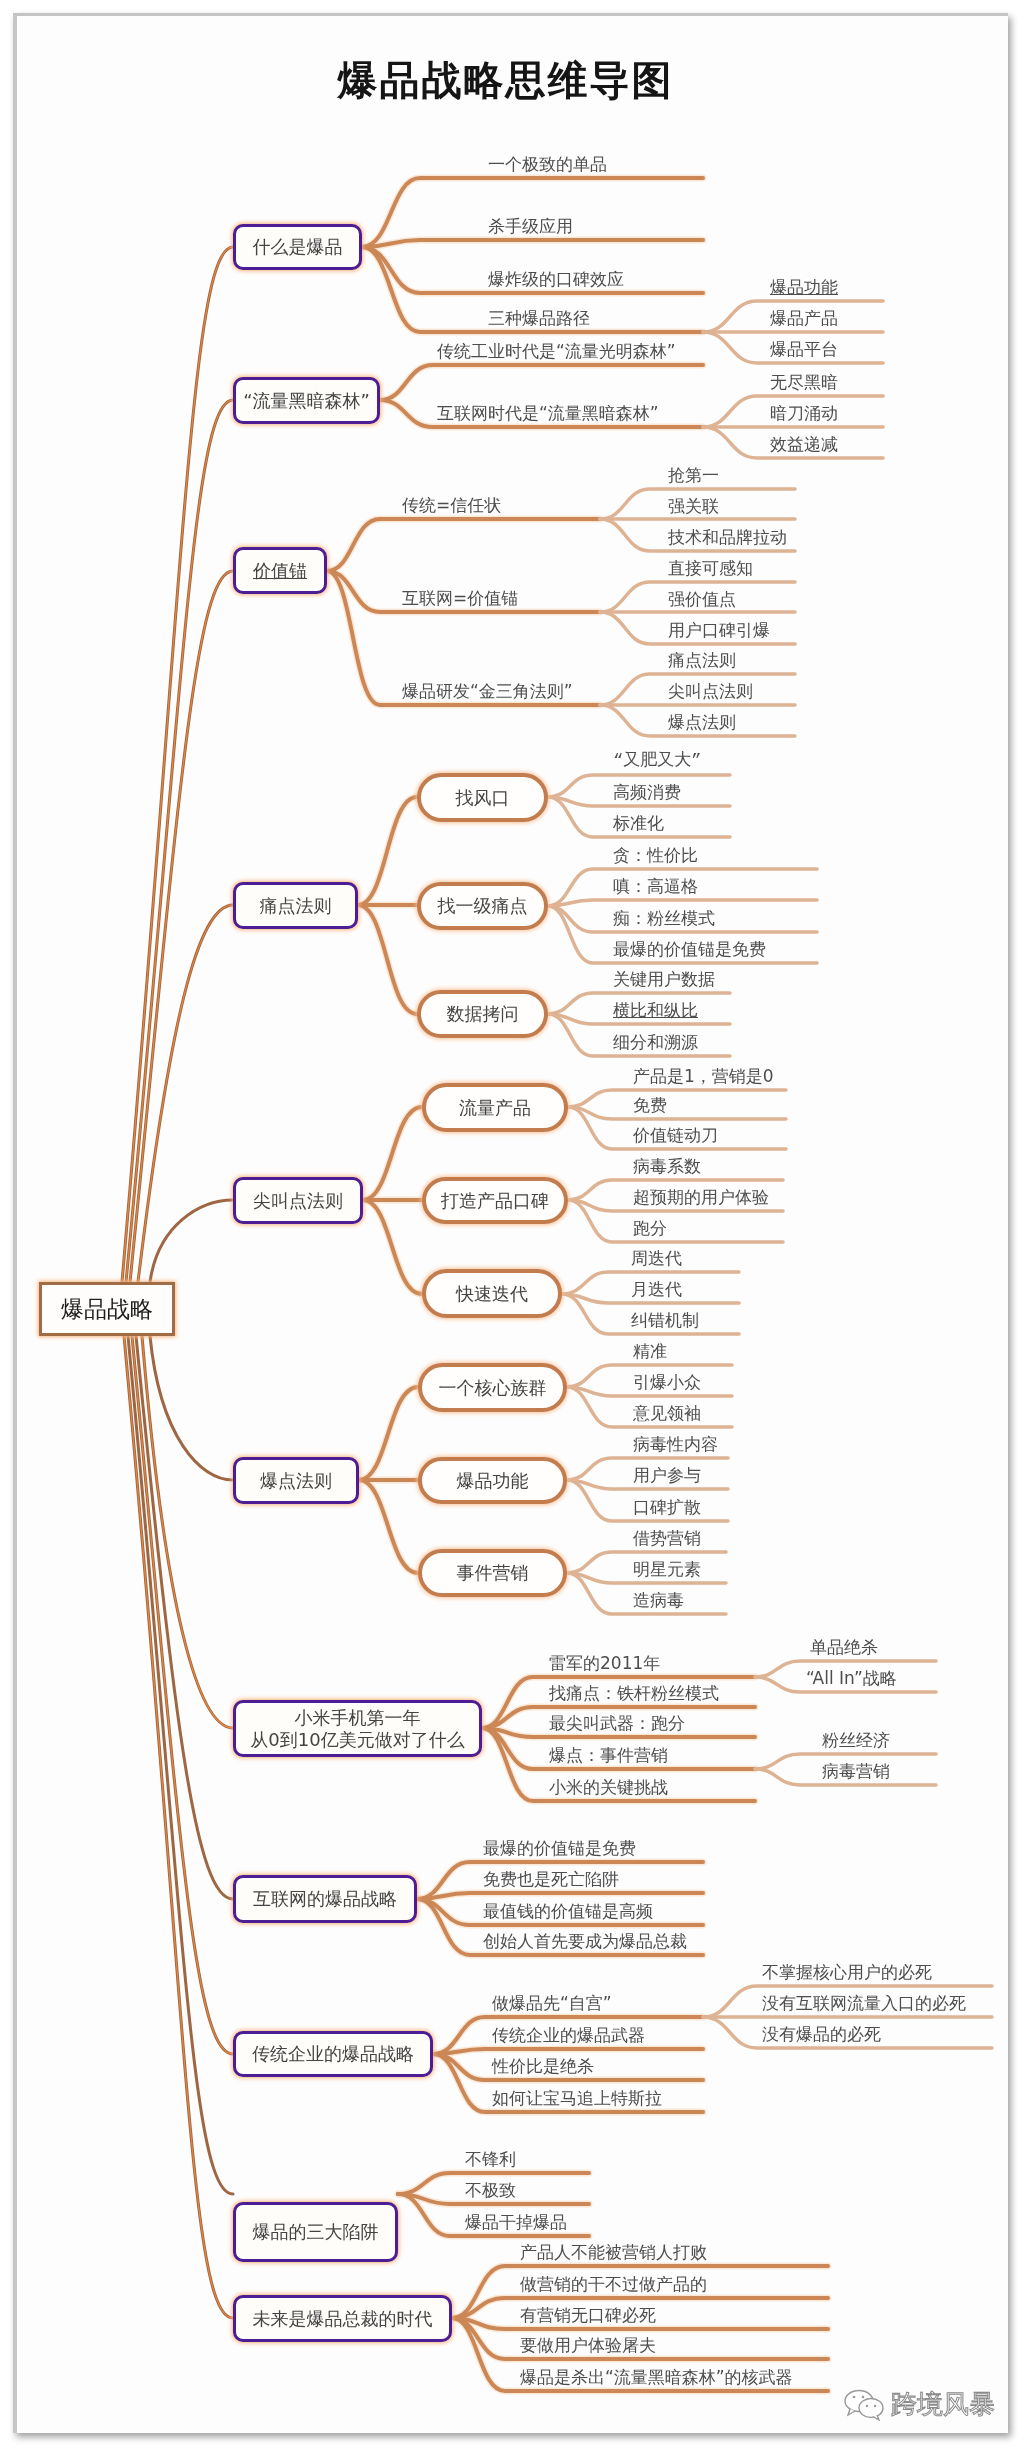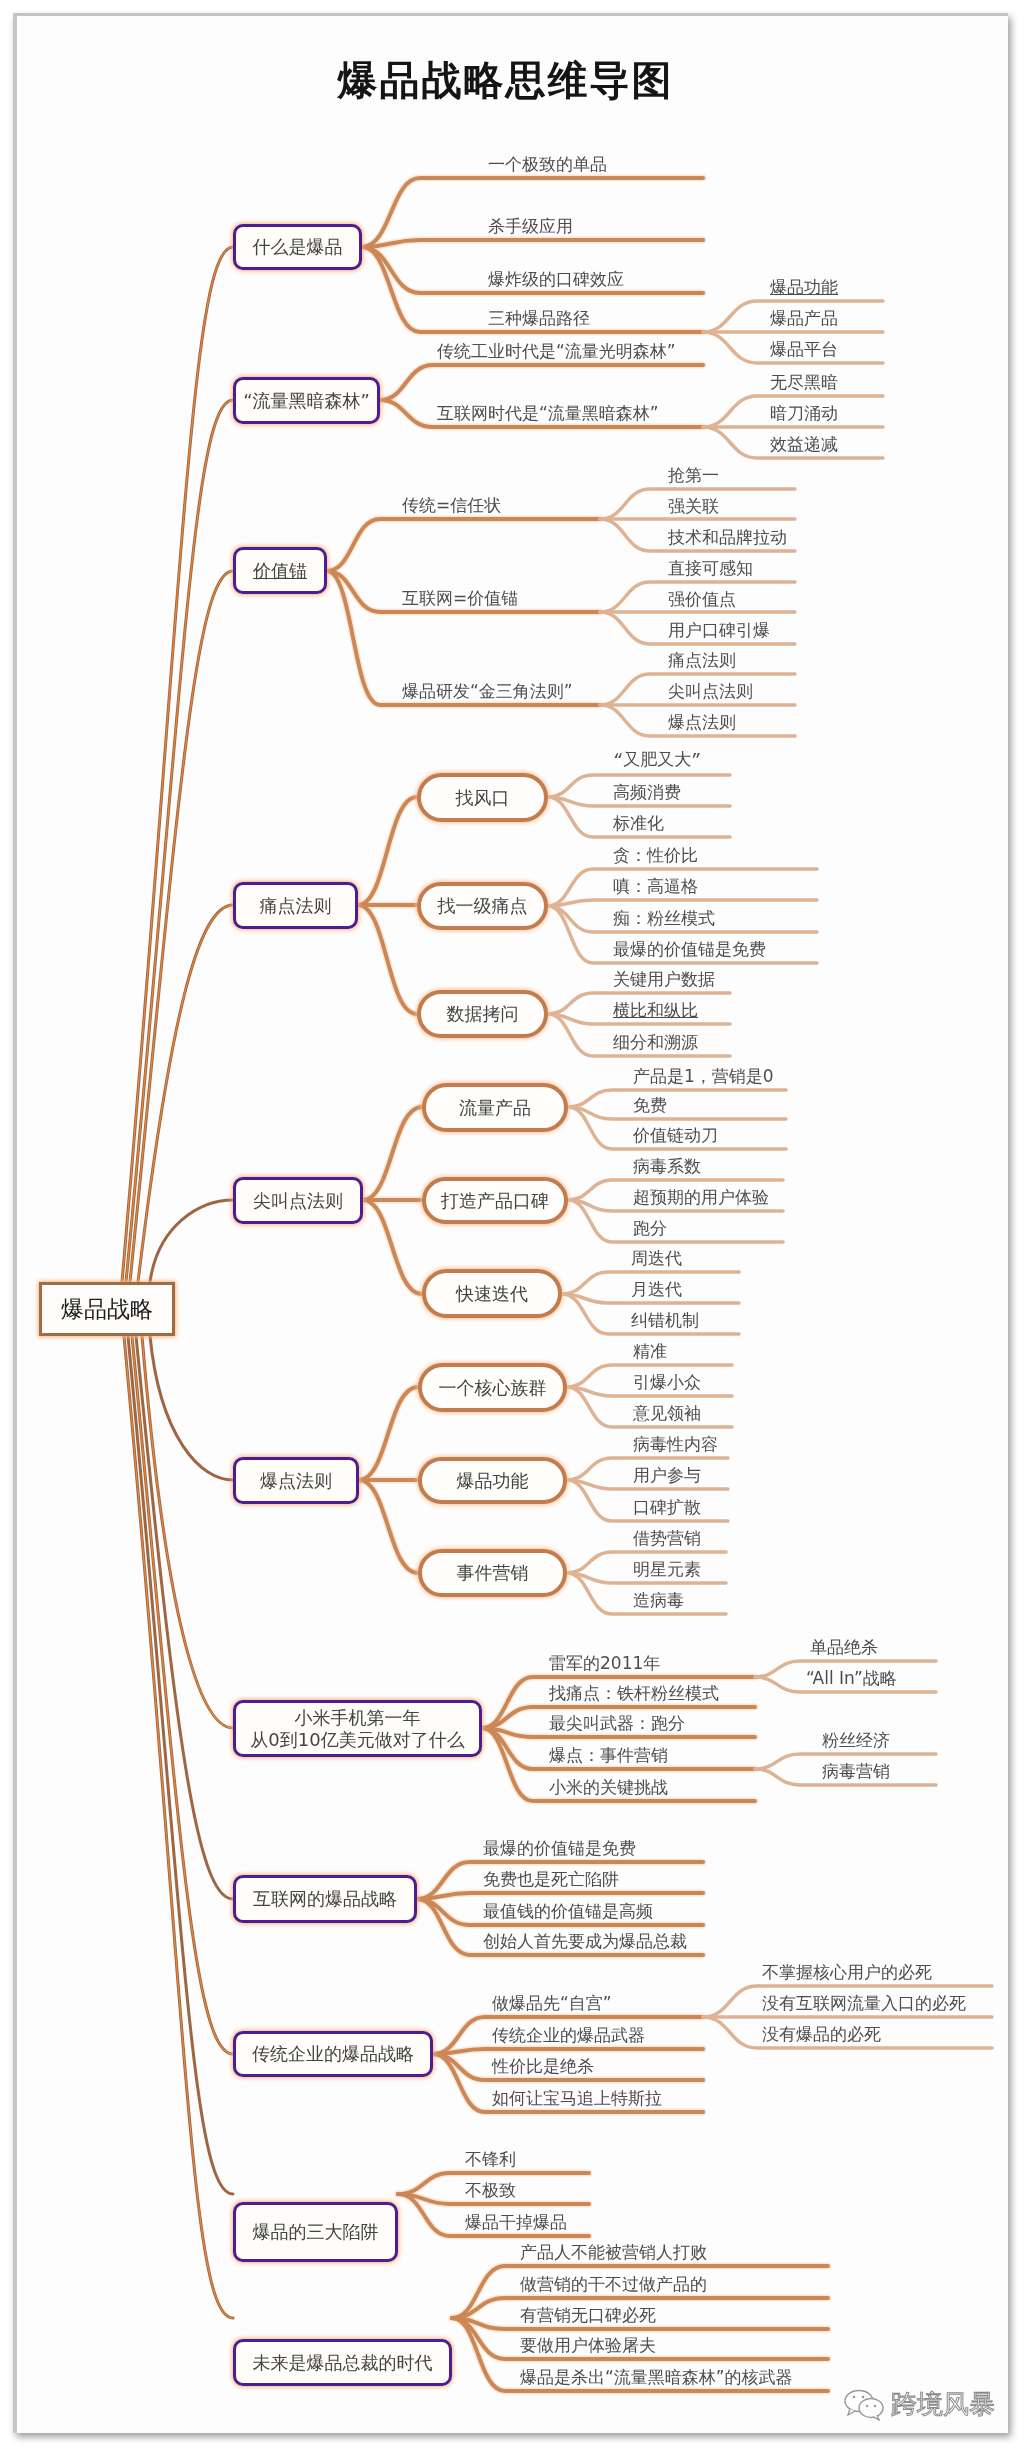--- a/index.html
+++ b/index.html
@@ -200,21 +200,21 @@
   <div class="topic" style="top:882px;width:125px;height:47px;">痛点法则</div>
   <div class="topic" style="top:1177px;width:130px;height:47px;">尖叫点法则</div>
   <div class="topic" style="top:1457px;width:126px;height:47px;">爆点法则</div>
   <div class="topic" style="top:1700px;width:249px;height:57px;">
     <span>小米手机第一年</span>
     <span>从0到10亿美元做对了什么</span>
   </div>
   <div class="topic" style="top:1875px;width:184px;height:48px;">互联网的爆品战略</div>
   <div class="topic" style="top:2031px;width:200px;height:46px;">传统企业的爆品战略</div>
   <div class="topic" style="top:2170px;width:165px;height:60px;margin-top:32px;">爆品的三大陷阱</div>
-  <div class="topic" style="top:2295px;width:219px;height:47px;margin-top:44px;">未来是爆品总裁的时代</div>
+  <div class="topic" style="top:2295px;width:219px;height:47px;">未来是爆品总裁的时代</div>
 
   <div class="pill" style="left:417px;top:773px;width:131px;height:49px;">找风口</div>
   <div class="pill" style="left:417px;top:882px;width:131px;height:48px;">找一级痛点</div>
   <div class="pill" style="left:417px;top:990px;width:131px;height:48px;">数据拷问</div>
 
   <div class="pill" style="left:422px;top:1083px;width:146px;height:49px;">流量产品</div>
   <div class="pill" style="left:422px;top:1177px;width:146px;height:47px;">打造产品口碑</div>
   <div class="pill" style="left:422px;top:1269px;width:140px;height:49px;">快速迭代</div>
 
   <div class="pill" style="left:418px;top:1363px;width:149px;height:49px;">一个核心族群</div>

